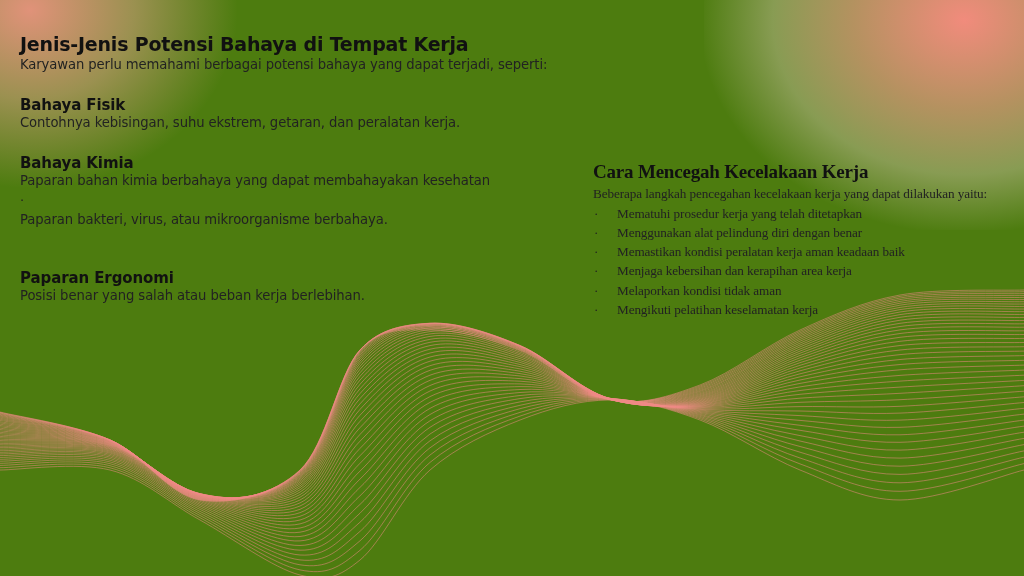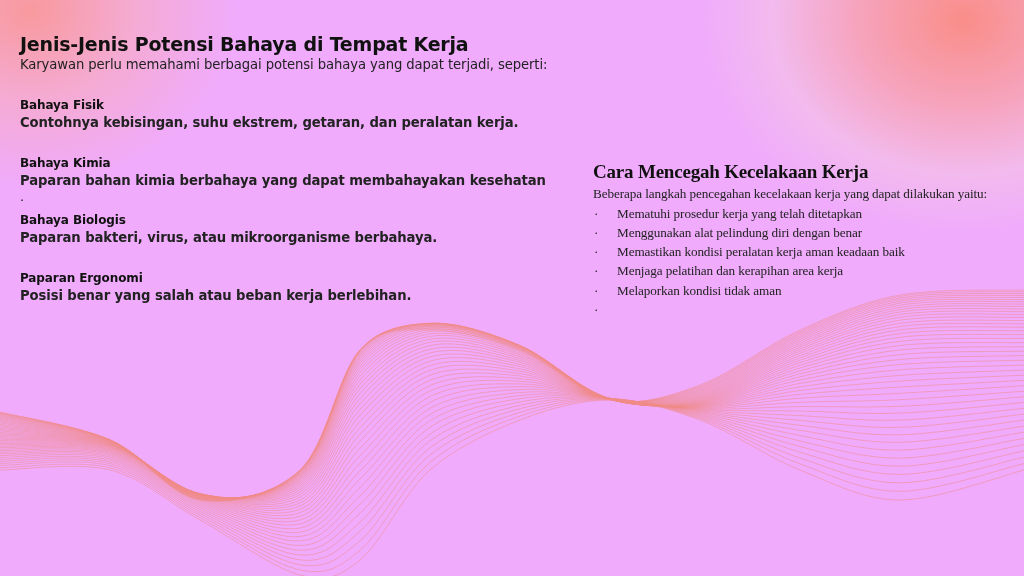--- a/index.html
+++ b/index.html
@@ -7,21 +7,21 @@
     body {
       background: #f4f4f4;
       font-family: "DejaVu Sans", "Liberation Sans", sans-serif;
       color: #1a1a1a;
       position: relative;
     }
     .slide {
       position: absolute; inset: 0;
       width: 1024px; height: 576px;
       overflow: hidden;
-      background: #f0abfc;
+      background: #4d7c0f;
     }
     .glow-tl {
       position: absolute; left: -180px; top: -170px;
       width: 420px; height: 360px;
       background: radial-gradient(ellipse at center, rgba(250,150,140,0.85) 0%, rgba(250,170,160,0.45) 35%, rgba(244,244,244,0) 70%);
       pointer-events: none;
     }
     .glow-tr {
       position: absolute; right: -200px; top: -190px;
       width: 520px; height: 420px;
@@ -46,27 +46,27 @@
       line-height: 24px;
     }
     .intro {
       font-size: 13.2px;
       line-height: 18px;
       color: #222;
       letter-spacing: -0.1px;
     }
     .hazard { position: absolute; left: 0; }
     .hazard-title {
-      font-size: 12px; font-weight: bold;
+      font-size: 15px; font-weight: bold;
       line-height: 18px; color: #111;
       letter-spacing: -0.1px;
     }
     .hazard-desc {
       font-size: 13.2px; line-height: 18px;
-      color: #222; letter-spacing: -0.1px; font-weight: bold;
+      color: #222; letter-spacing: -0.1px;
     }
     .hazard-dot {
       font-size: 13px; line-height: 14px; color: #222;
     }
     .right-col {
       position: absolute; left: 593px; top: 160px;
       width: 420px;
       font-family: Liberation Serif, serif;
     }
     .title-right {
@@ -152,21 +152,20 @@
       <div class="hazard-desc">Contohnya kebisingan, suhu ekstrem, getaran, dan peralatan kerja.</div>
     </div>
 
     <div class="hazard" style="top:122px">
       <div class="hazard-title">Bahaya Kimia</div>
       <div class="hazard-desc">Paparan bahan kimia berbahaya yang dapat membahayakan kesehatan</div>
       <div class="hazard-dot">.</div>
     </div>
 
     <div class="hazard" style="top:179px">
-      <div class="hazard-title">Bahaya Biologis</div>
       <div class="hazard-desc">Paparan bakteri, virus, atau mikroorganisme berbahaya.</div>
     </div>
 
     <div class="hazard" style="top:237px">
       <div class="hazard-title">Paparan Ergonomi</div>
       <div class="hazard-desc">Posisi benar yang salah atau beban kerja berlebihan.</div>
     </div>
 
   </div>
 
@@ -181,24 +180,25 @@
       <li class="bullet">
         <span class="bullet-mark">·</span>
         <span>Menggunakan alat pelindung diri dengan benar</span>
       </li>
       <li class="bullet">
         <span class="bullet-mark">·</span>
         <span>Memastikan kondisi peralatan kerja aman keadaan baik</span>
       </li>
       <li class="bullet">
         <span class="bullet-mark">·</span>
-        <span>Menjaga pelatihan dan kerapihan area kerja</span>
+        <span>Menjaga kebersihan dan kerapihan area kerja</span>
       </li>
       <li class="bullet">
         <span class="bullet-mark">·</span>
         <span>Melaporkan kondisi tidak aman</span>
       </li>
       <li class="bullet">
         <span class="bullet-mark">·</span>
+        <span>Mengikuti pelatihan keselamatan kerja</span>
       </li>
     </ul>
   </div>
 </div>
 
 </body></html>

